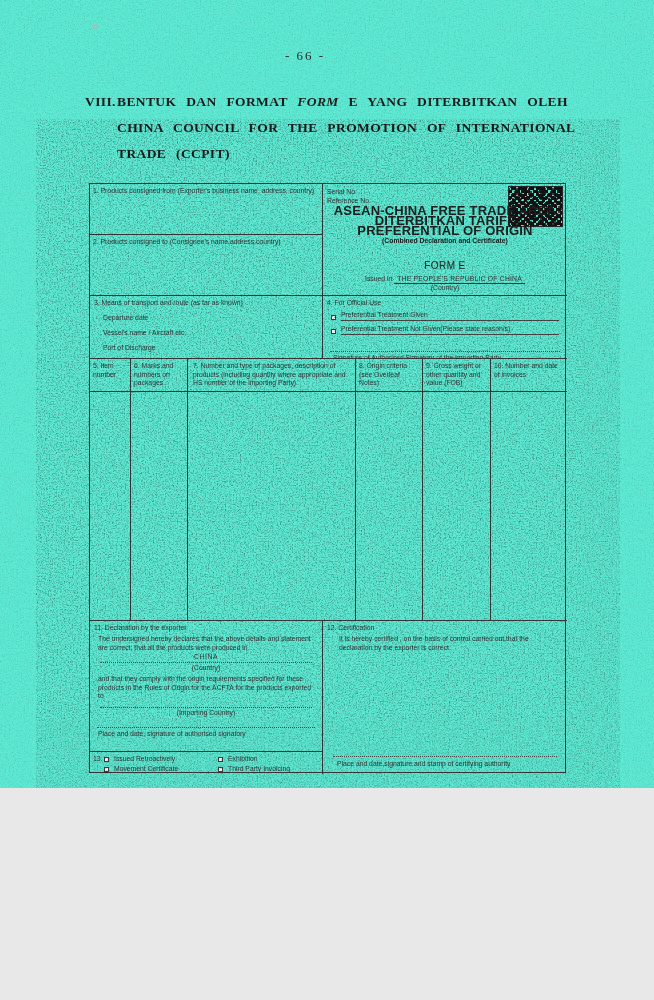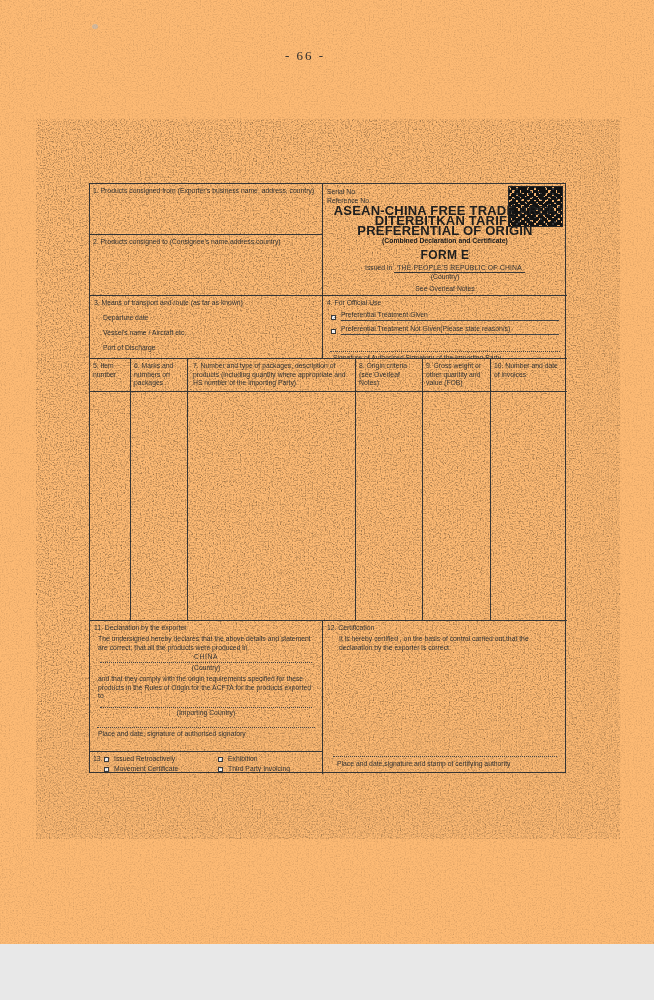--- a/index.html
+++ b/index.html
@@ -1,19 +1,19 @@
 <!DOCTYPE html>
 <html><head>
 <meta charset="utf-8">
 <style>
   * { margin:0; padding:0; box-sizing:border-box; }
   html,body { background:#e8e8e8; }
   .page {
-    position:relative; width:654px; height:944px; margin:0 auto;
-    background:#fdba74; overflow:hidden; color:#3a3a3a;
+    position:relative; width:654px; height:788px; margin:0 auto;
+    background:#5eead4; overflow:hidden; color:#3a3a3a;
     font-family:"Liberation Sans", sans-serif;
   }
   
   .page-number {
     position:absolute; top:48px; left:0; width:610px; text-align:center;
     font-family:"Liberation Serif", serif; font-size:13px; color:#2e2e2e; letter-spacing:2px;
   }
   .smudge { position:absolute; left:92px; top:24px; width:6px; height:5px;
     background:#b9b9b9; border-radius:50%; opacity:.6; }
   .heading {
@@ -53,21 +53,21 @@
     position:absolute; right:5px; top:3px; width:53px; height:39px;
     background:
       conic-gradient(#141414 25%, transparent 0 50%, #141414 0 75%, transparent 0) 0 0/6px 6px,
       conic-gradient(#141414 25%, transparent 0 50%, #141414 0 75%, transparent 0) 2px 3px/9px 7px,
       conic-gradient(#3c3c3c 25%, transparent 0 50%, #3c3c3c 0 75%, transparent 0) 1px 1px/4px 5px;
     outline:1px solid #2a2a2a;
   }
   .title-block { position:absolute; left:0; top:22px; width:100%; text-align:center; }
   .tb-line { font-weight:bold; font-size:13px; line-height:10px; letter-spacing:.2px; color:#222; }
   .tb-sub { font-weight:bold; font-size:6.8px; line-height:10px; color:#222; }
-  .tb-form { font-weight:bold; font-size:12px; margin-top:5px; letter-spacing:.4px; color:#222; }
+  .tb-form { font-weight:normal; font-size:10px; margin-top:16px; letter-spacing:.4px; color:#222; }
   .issued { margin-top:5px; font-size:6.8px; }
   .issued .val { border-bottom:1px solid #3a3a3a; padding:0 3px 1px 3px; letter-spacing:.2px; }
   .country-lbl { margin-top:1px; font-size:6.8px; }
   .overleaf { margin-top:4px; font-size:6.8px; }
   
   .opt-row { display:flex; align-items:flex-end; margin:4px 8px 0 8px; }
   .chk { flex:0 0 5px; width:5px; height:5px; border:1px solid #3f3f3f; margin:0 5px 1px 0; background:#fdfdfd; }
   .opt-lbl { flex:1; border-bottom:1px solid #4a4a4a; padding-bottom:1px; }
   .dotline { border-top:1.4px dotted #4f4f4f; height:0; margin:0 7px; }
   .b4 .dotline { margin-top:16px; }
@@ -107,20 +107,28 @@
   .noise-svg { position:absolute; left:0; top:0; pointer-events:none; }
 </style>
 </head>
 <body>
 
 <div class="page">
 
   <div class="smudge"></div>
   <div class="page-number">- 66 -</div>
 
+  <div class="heading">
+    <span class="numeral">VIII.</span>
+    <div class="h-lines">
+      <div class="h-line"><span>BENTUK DAN FORMAT</span> <span class="it">FORM</span> <span>E YANG DITERBITKAN OLEH</span></div>
+      <div class="h-line">CHINA COUNCIL FOR THE PROMOTION OF INTERNATIONAL</div>
+      <div class="h-line">TRADE (CCPIT)</div>
+    </div>
+  </div>
 
   <div class="coform">
 
     <div class="fb b1 br bb">
       <div class="boxlabel hang">1. Products consigned from (Exporter's business name, address, country)</div>
     </div>
 
     <div class="fb b2 br bb">
       <div class="boxlabel hang">2. Products consigned to (Consignee's name,address,country)</div>
     </div>

